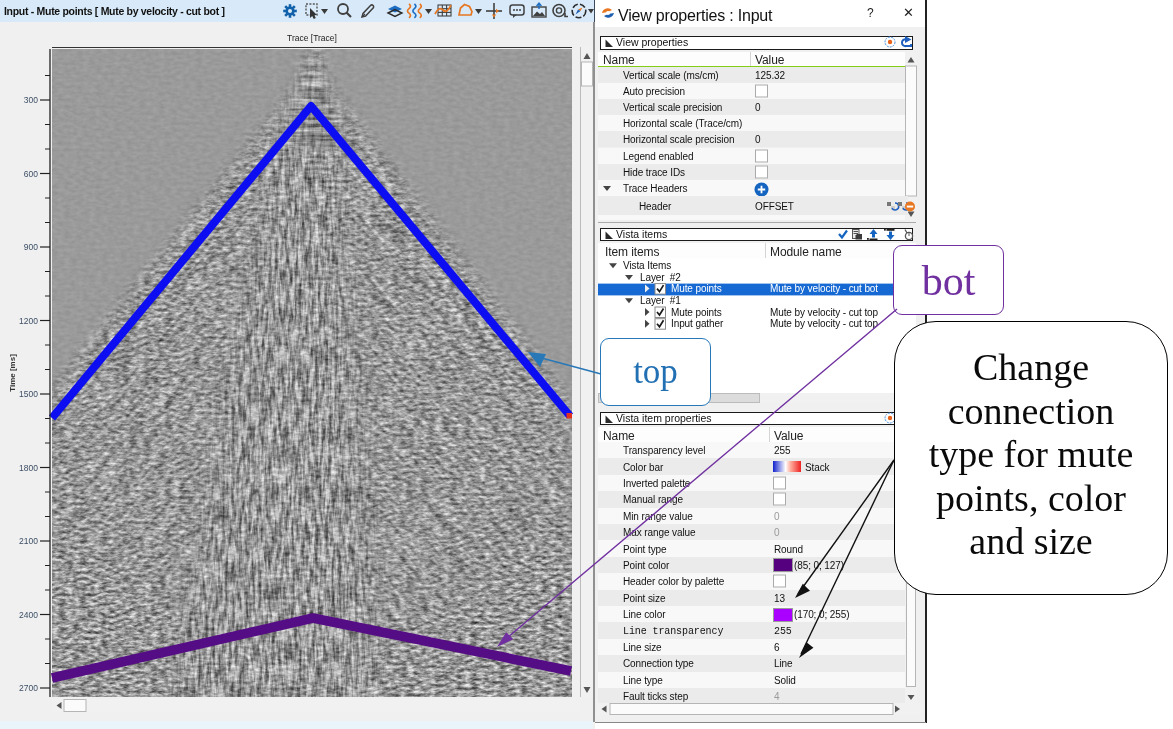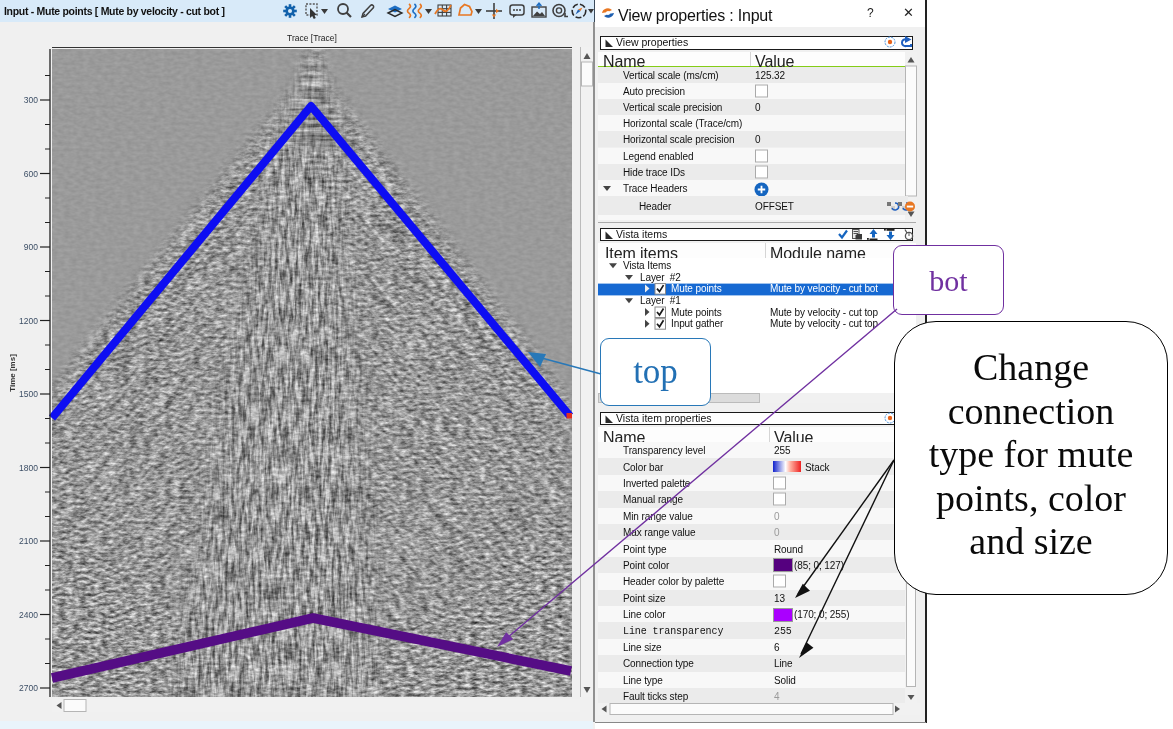--- a/index.html
+++ b/index.html
@@ -6,32 +6,32 @@
   font-family:"Liberation Sans",sans-serif;background:#ffffff;}
 .abs{position:absolute;}
 #titlebar{left:0;top:0;width:594px;height:22px;background:#d8eaf9;z-index:3;}
 #titletext{left:4px;top:5px;font-size:10.5px;font-weight:bold;color:#111;letter-spacing:-0.3px;}
 #win{left:595px;top:0;width:331px;height:723px;background:#f0f0f0;z-index:2;}
 #winborder{left:925px;top:0;width:2.4px;height:723px;background:#222;z-index:4;}
 #wintitle{left:595px;top:0;width:330px;height:27px;background:#ffffff;z-index:3;}
 .sech{position:absolute;background:#ffffff;border:1.6px solid #1a1a1a;z-index:3;
   font-size:10.5px;color:#111;}
 .colhdr{position:absolute;background:#fdfdfd;border-bottom:1px solid #84cc16;z-index:3;
-  font-size:16px;letter-spacing:-0.1px;color:#222;}
+  font-size:12px;letter-spacing:-0.1px;color:#222;}
 .row{position:absolute;font-size:10px;letter-spacing:-0.1px;color:#111;z-index:3;white-space:nowrap;}
 .rg{background:#ebebeb;}
 .rw{background:#f8f8f8;}
 .cell{position:absolute;top:50%;transform:translateY(-50%);}
 .cb{position:absolute;width:11px;height:11px;background:#fff;border:1px solid #aaa;top:50%;transform:translateY(-50%);}
 #topbox{box-sizing:border-box;left:600px;top:338px;width:111px;height:68px;background:#fff;border:1.8px solid #2878b8;
  border-radius:9px;z-index:6;text-align:center;
  font-family:"Liberation Serif",serif;font-size:35px;color:#2270b4;line-height:66px;}
 #botbox{box-sizing:border-box;left:893px;top:245px;width:111px;height:70px;background:#fff;border:1.6px solid #7030a0;
  border-radius:9px;z-index:6;text-align:center;
- font-family:"Liberation Serif",serif;font-size:30px;color:#7030a0;line-height:70px;}
+ font-family:"Liberation Serif",serif;font-size:42px;color:#7030a0;line-height:70px;}
 #bubble{left:894px;top:321px;width:274px;height:274px;box-sizing:border-box;background:#fff;border:1.3px solid #000;
  border-radius:42px;z-index:6;text-align:center;
  font-family:"Liberation Serif",serif;font-size:38px;color:#0a0a0a;line-height:43.5px;
  padding-top:24px;box-sizing:border-box;}
 svg{display:block;}
 </style></head><body>
 
 <svg class="abs" id="seis" style="left:0;top:0;z-index:1" width="595" height="729" viewBox="0 0 595 729">
     <defs>
 <filter id="fA" x="-2%" y="-2%" width="104%" height="104%" color-interpolation-filters="sRGB">

